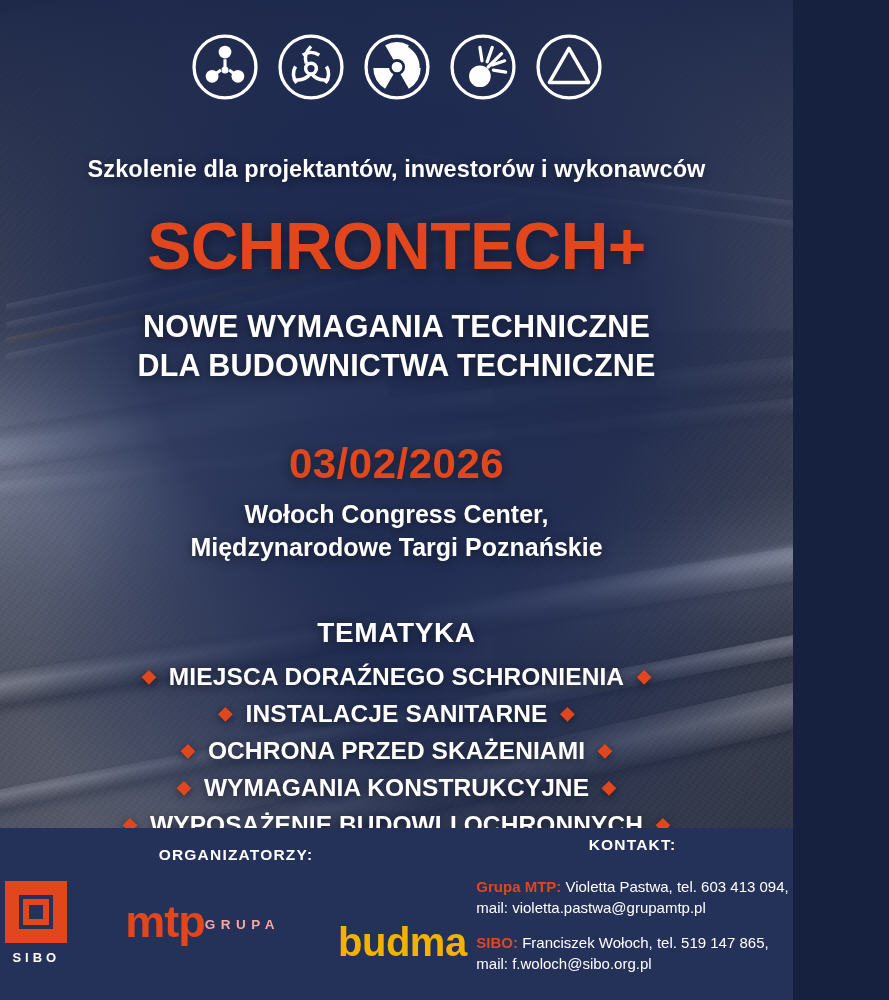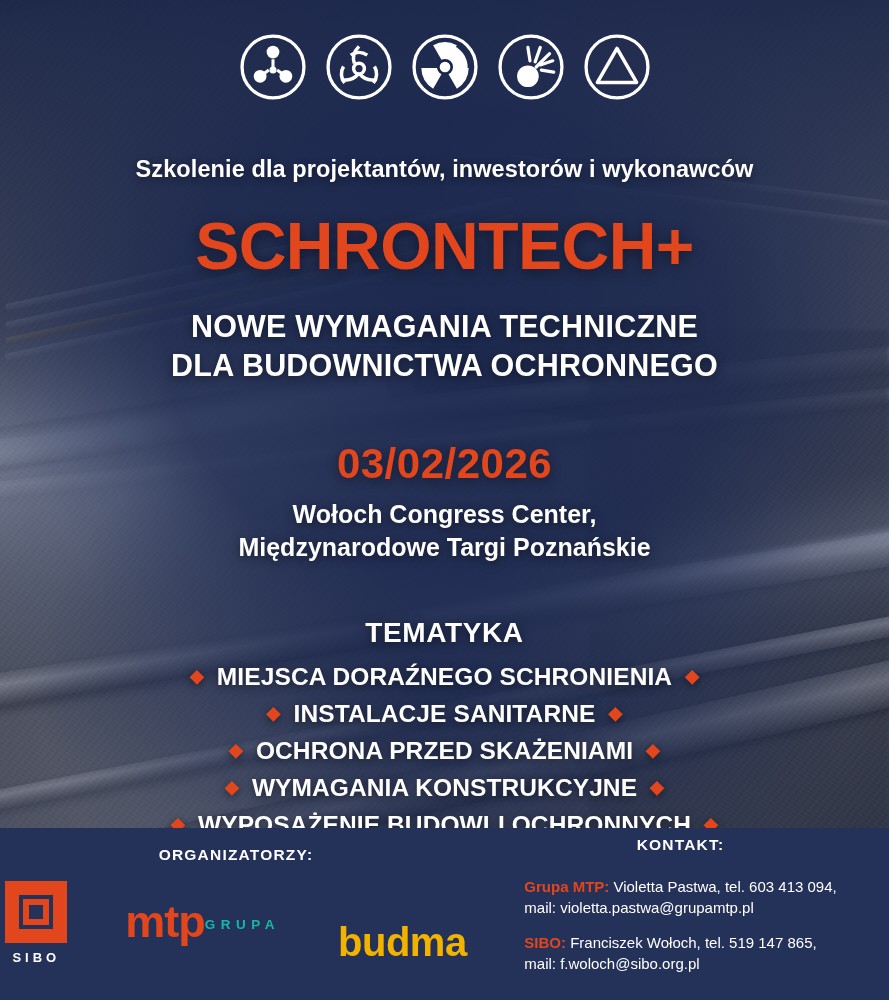--- a/index.html
+++ b/index.html
@@ -4,21 +4,21 @@
 <style>
   * { box-sizing: border-box; margin: 0; padding: 0; }
   html, body {
     width: 889px; height: 1000px;
     font-family: "Liberation Sans", sans-serif;
     background: #16213f;
     overflow: hidden;
   }
   .poster {
     position: relative;
-    width: 889px; height: 1000px;
+    width: 793px; height: 1000px;
     overflow: hidden;
   }
 
   
   .bg {
     position: absolute; inset: 0;
     background: #3a3a3e;
     overflow: hidden;
   }
   .bg-base {
@@ -218,21 +218,21 @@
   .sibo-dot { width: 14px; height: 14px; background: #243158; }
   .sibo-txt {
     margin-top: 7px; font-size: 13px; font-weight: 700; letter-spacing: 4px; color: #fff;
   }
   
   .mtp { display: flex; flex-direction: row; align-items: center; }
   .mtp-txt {
     font-size: 45px; font-weight: 800; color: #e2461c; line-height: .9; letter-spacing: -1px;
   }
   .mtp-sub {
-    font-size: 13.5px; font-weight: 700; color: #14b8a6; letter-spacing: 5.5px; margin-top: 4px;
+    font-size: 13.5px; font-weight: 700; color: #fca5a5; letter-spacing: 5.5px; margin-top: 4px;
   }
   
   .budma {
     font-size: 40px; font-weight: 800; color: #f2b300; letter-spacing: -0.5px; margin-top: 40px;
   }
 
   .contact-block { margin-top: 22px; line-height: 1.42; }
   .c-line { font-size: 15px; color: #ffffff; }
   .c-org { color: #e2461c; font-weight: 700; }
   .c-line + .c-line { }
@@ -320,21 +320,21 @@
       <svg class="hazard" viewBox="0 0 64 64">
         <circle cx="32" cy="32" r="30" fill="none" stroke="#fff" stroke-width="3.2"></circle>
         <path d="M32 14 L51 47 L13 47 Z" fill="none" stroke="#fff" stroke-width="3.4" stroke-linejoin="round"></path>
       </svg>
     </div>
 
     <div class="kicker">Szkolenie dla projektantów, inwestorów i wykonawców</div>
     <div class="title">SCHRONTECH+</div>
     <div class="subtitle">
       <div>NOWE WYMAGANIA TECHNICZNE</div>
-      <div>DLA BUDOWNICTWA OCHRONNEGO</div>
+      <div>DLA BUDOWNICTWA TECHNICZNE</div>
     </div>
 
     <div class="date">03/02/2026</div>
     <div class="venue">
       <div>Wołoch Congress Center,</div>
       <div>Międzynarodowe Targi Poznańskie</div>
     </div>
 
     <div class="topics-head">TEMATYKA</div>
     <div class="topics">

